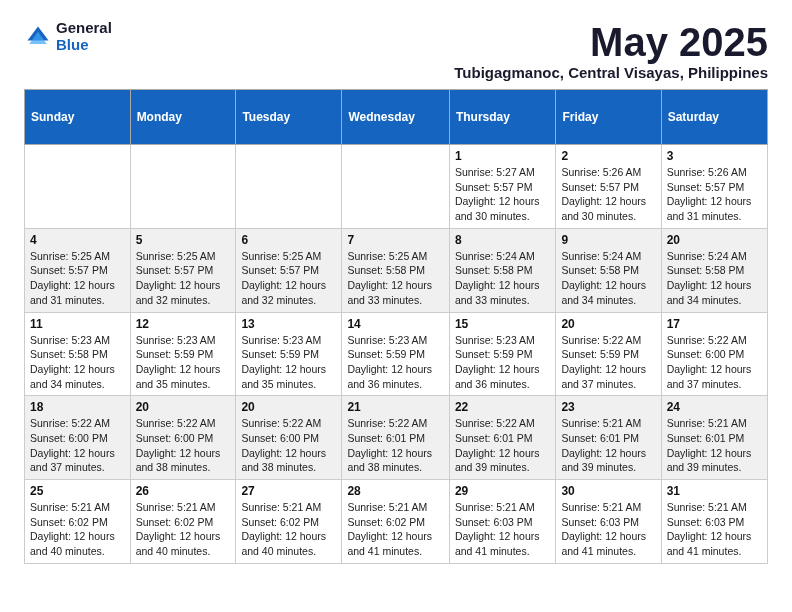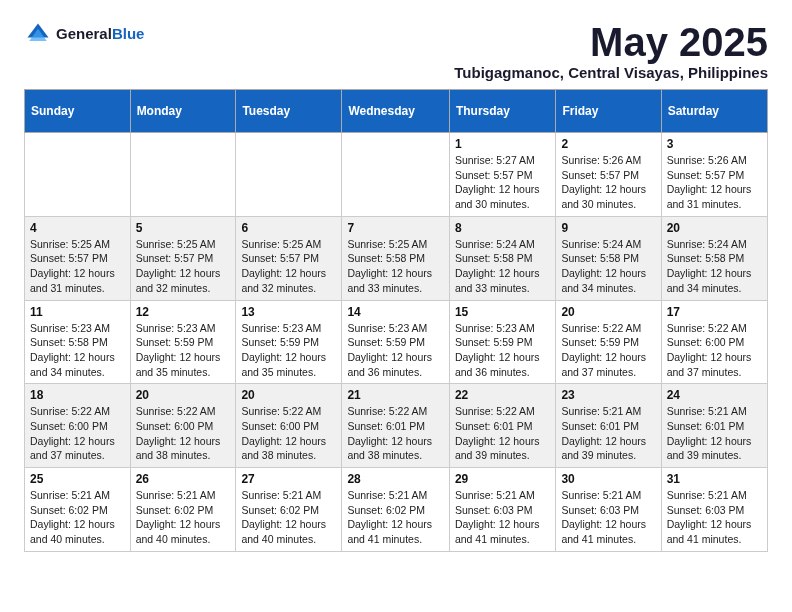--- a/index.html
+++ b/index.html
@@ -19,21 +19,21 @@
       align-items: flex-start;
       margin-bottom: 4px;
     }
     .logo {
       display: flex;
       align-items: center;
       gap: 0px;
     }
     .logo-text {
       display: flex;
-      flex-direction: row;
+      flex-direction: column;
       line-height: 1.1;
     }
     .logo-general {
       font-size: 15px;
       font-weight: bold;
       color: #1a1a2e;
     }
     .logo-blue {
       font-size: 15px;
       font-weight: bold;
@@ -61,21 +61,21 @@
     .calendar {
       width: 100%;
       border-collapse: collapse;
       margin-top: 8px;
       font-size: 11px;
     }
     .calendar th {
       background-color: #1565c0;
       color: #fff;
       text-align: left;
-      padding: 14px 6px;
+      padding: 20px 6px;
       font-size: 12px;
       font-weight: bold;
       border: 1px solid #aaa;
     }
     .calendar td {
       border: 1px solid #ccc;
       vertical-align: top;
       padding: 4px 5px;
       width: 110px;
       min-height: 80px;

